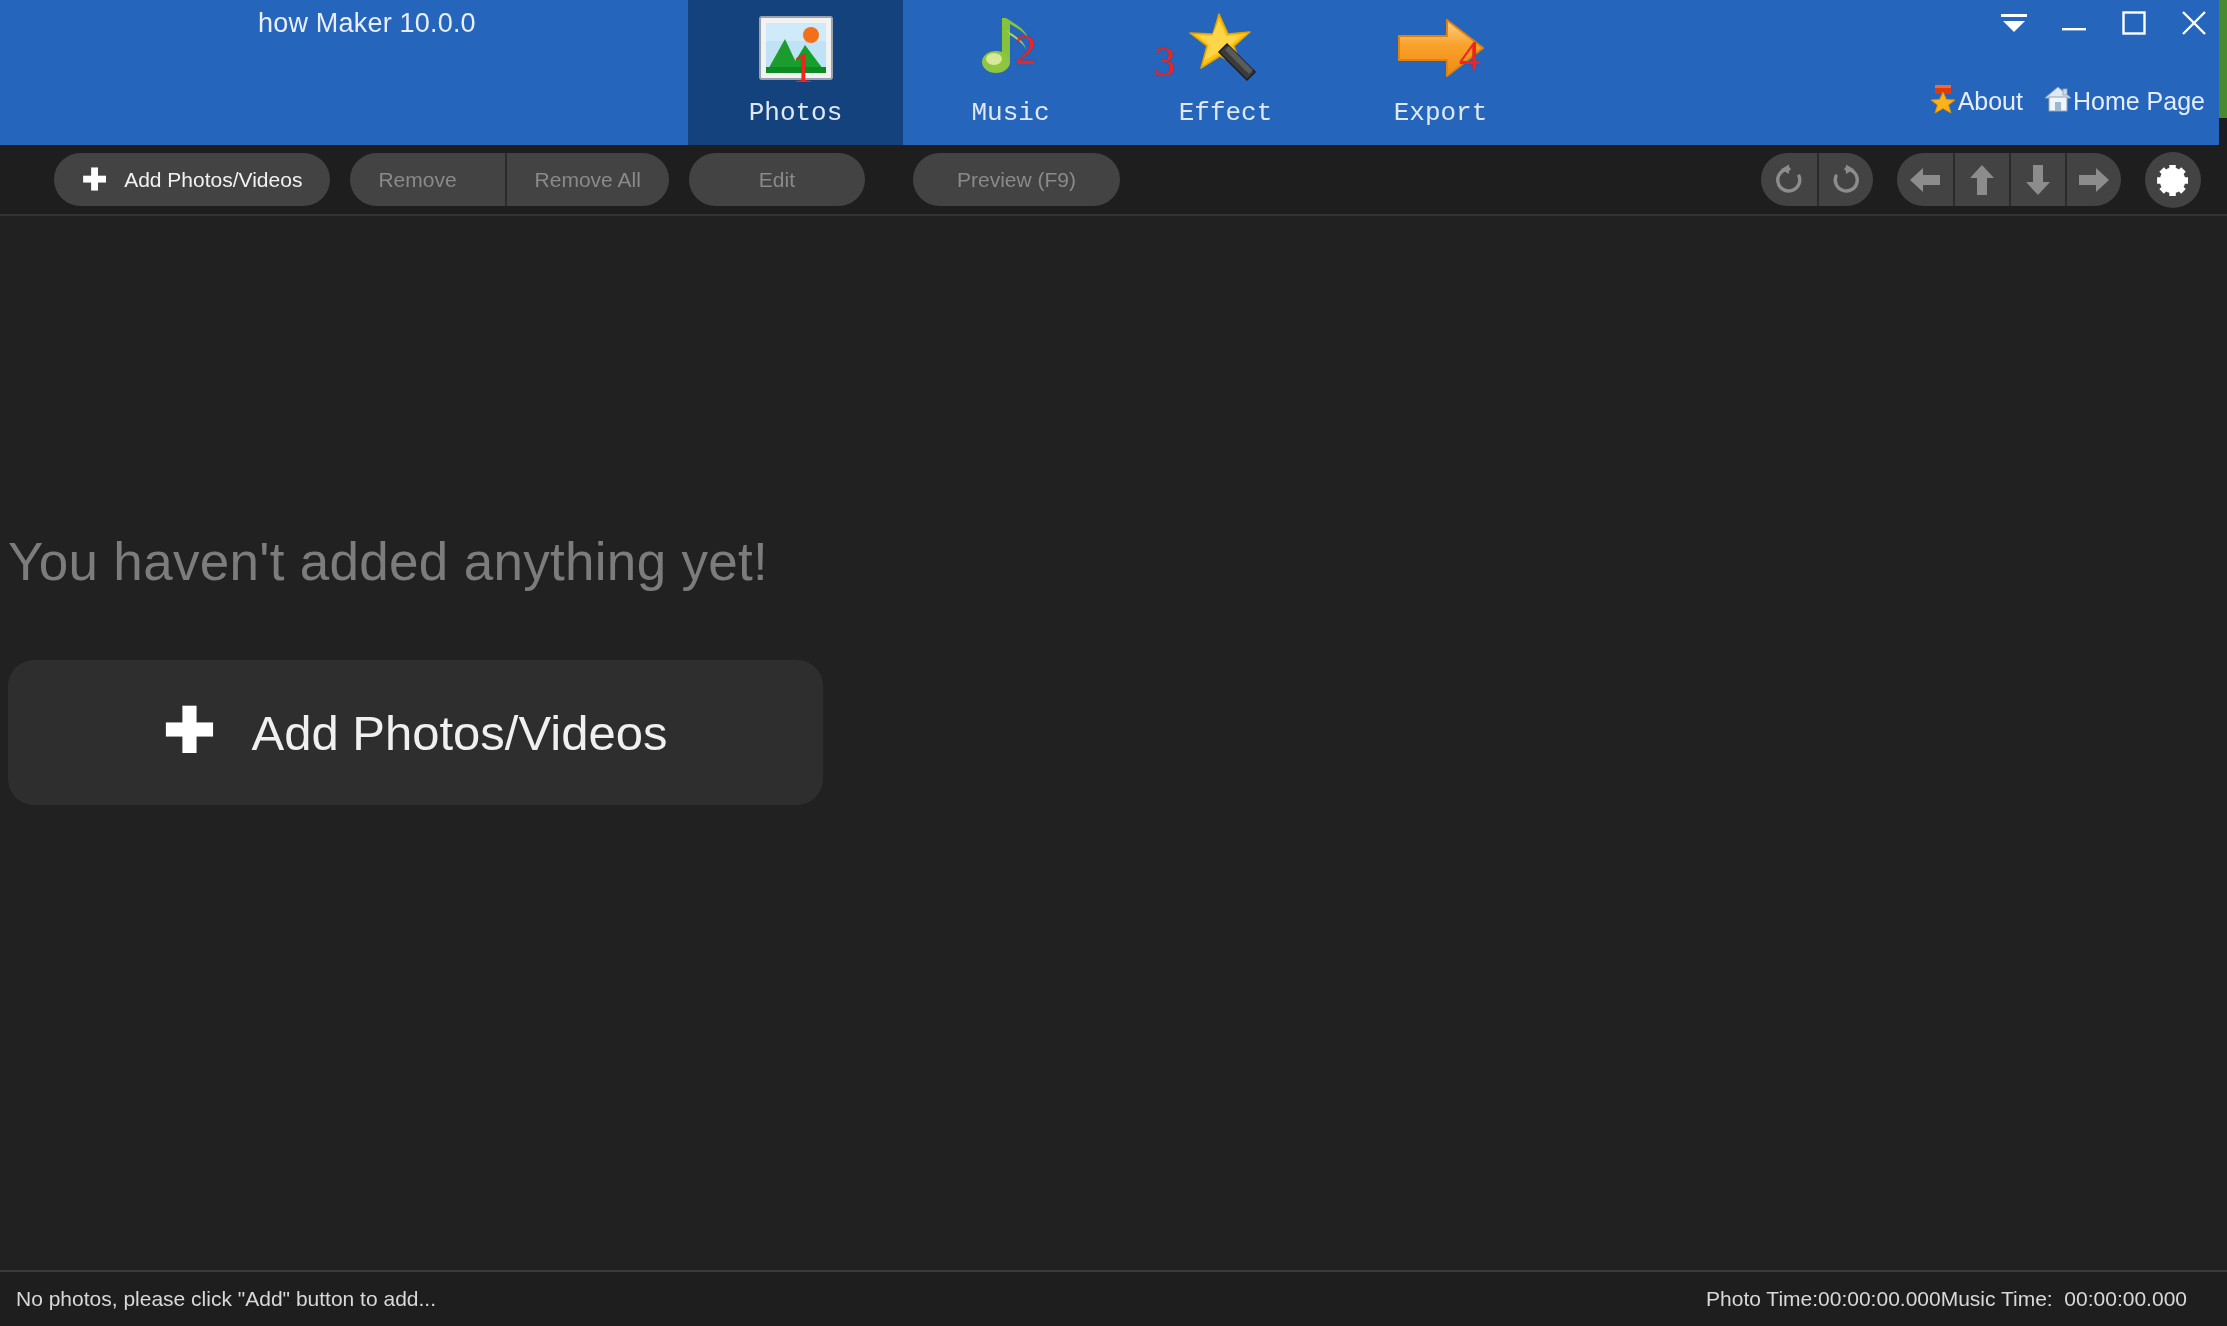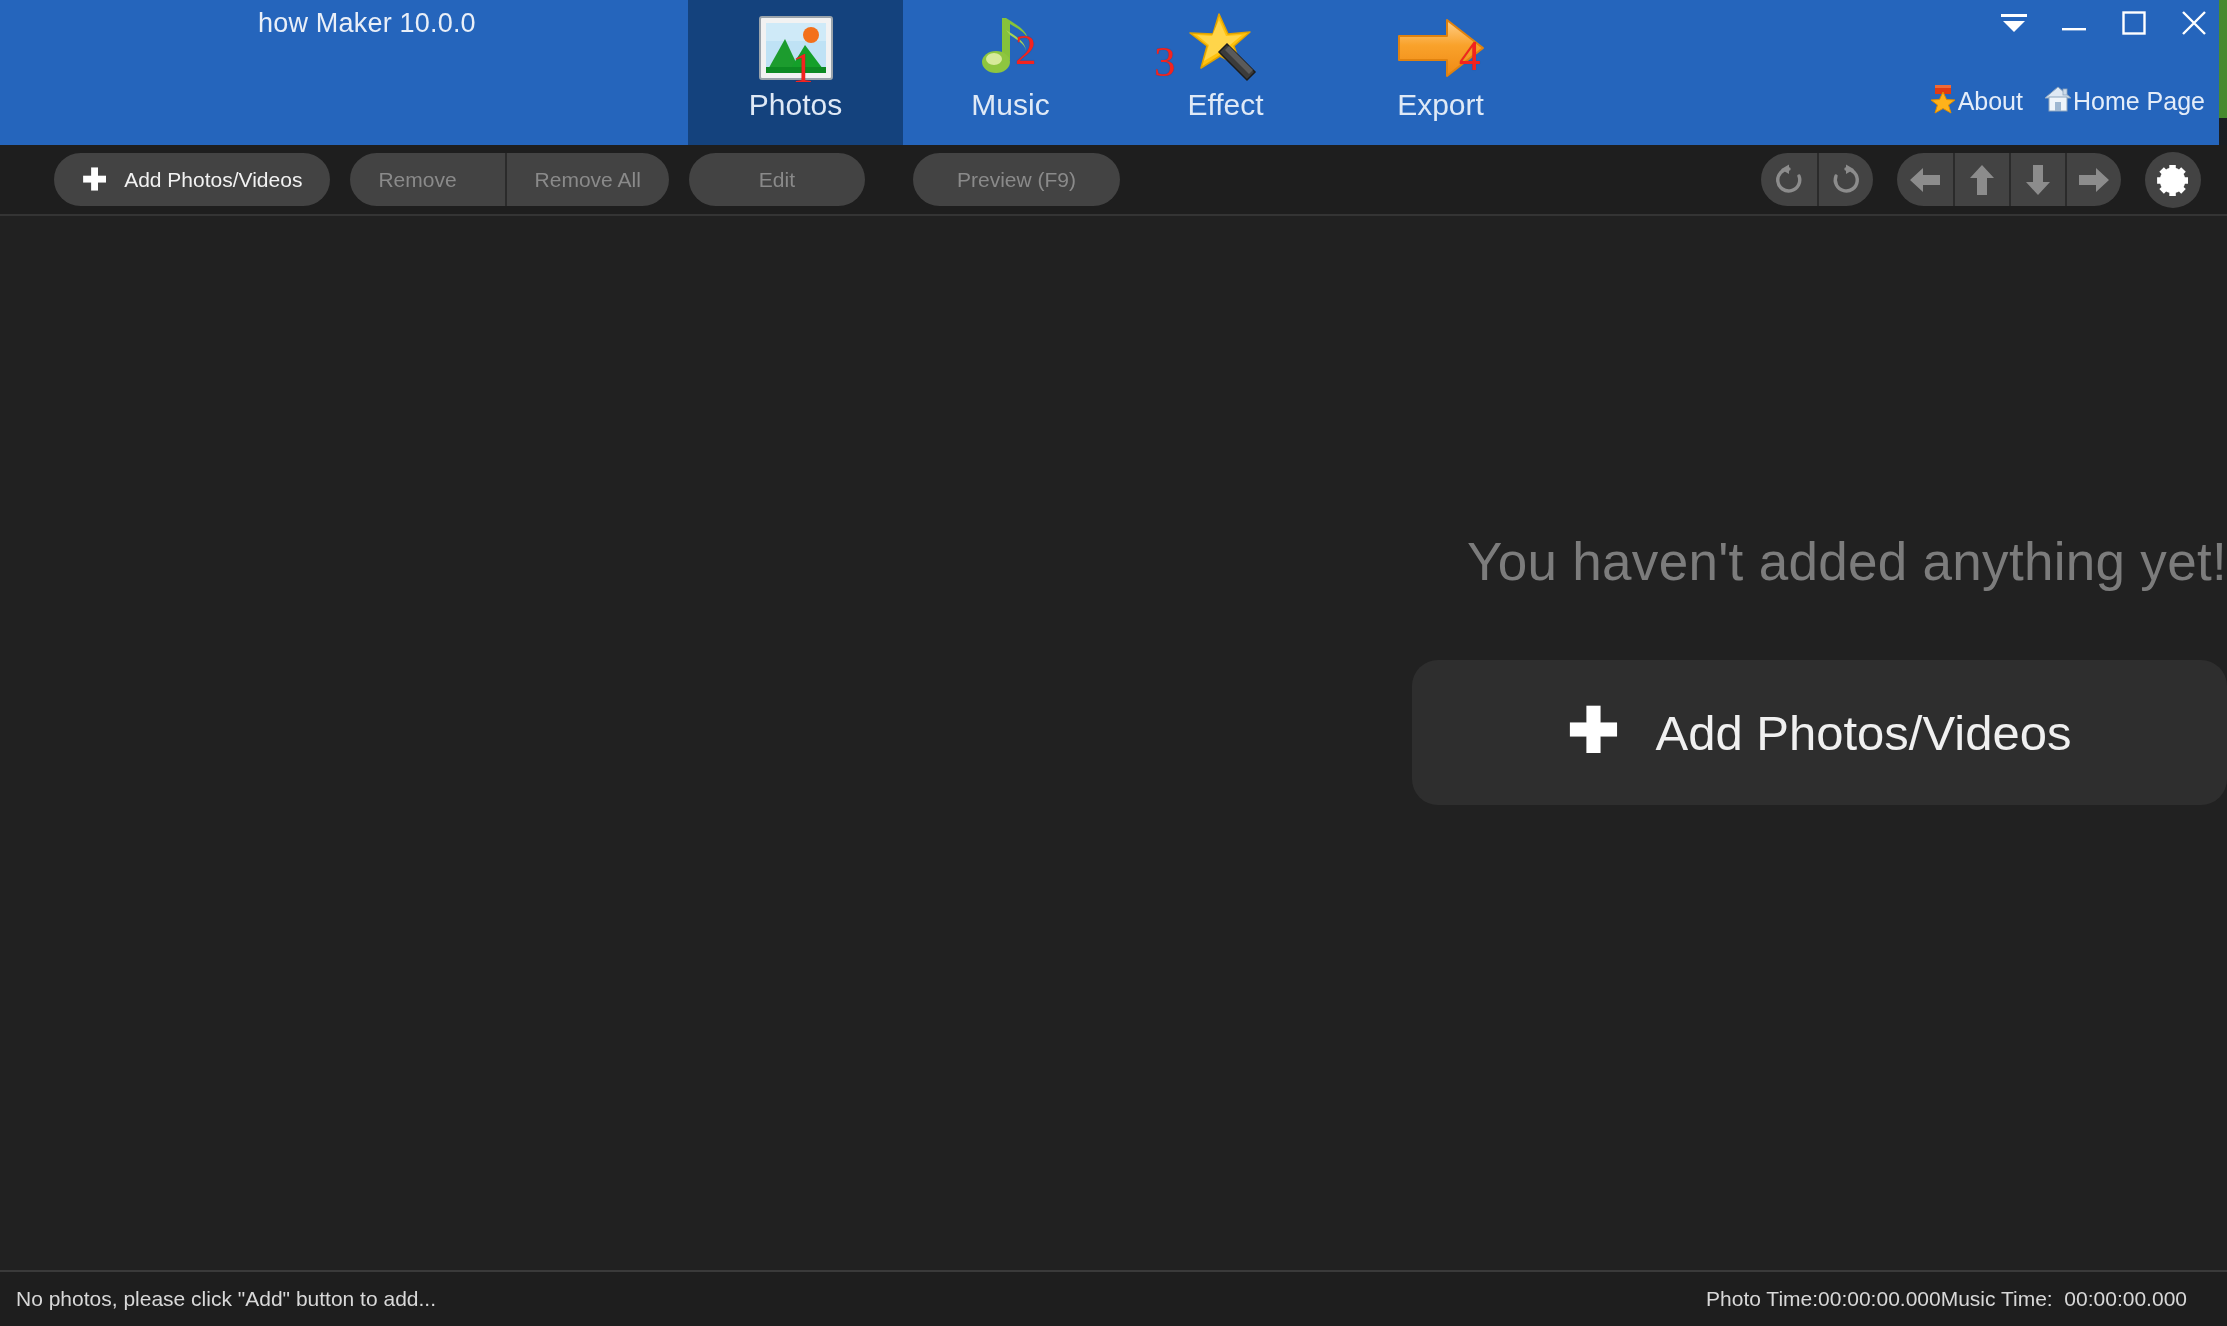--- a/index.html
+++ b/index.html
@@ -48,24 +48,25 @@
     padding-top:10px;
     cursor:pointer;
   }
   .tab.active { background:#14427d; }
   .tab .tab-icon {
     height:76px;
     display:flex; align-items:center; justify-content:center;
     position:relative;
   }
   .tab .tab-label {
-    font-size:30px;
+    font-size:26px;
     color:#dfe9f6;
     line-height:1;
-    margin-top:4px;
+    margin-top:14px;
+    font-family:Liberation Mono, monospace;
   }
   .step-num {
     position:absolute;
     color:#f3231f;
     font-size:43px;
     font-family:"Liberation Serif", serif;
     line-height:1;
     text-shadow:0 0 1px rgba(0,0,0,.25);
     pointer-events:none;
   }
@@ -164,21 +165,21 @@
     background:#434343;
     display:flex; align-items:center; justify-content:center;
     cursor:pointer;
   }
 
   
   .main {
     flex:1 1 auto;
     background:#212121;
     display:flex; flex-direction:column;
-    align-items:flex-end; justify-content:center;
+    align-items:flex-start; justify-content:center;
     position:relative;
     padding-left:8px;
   }
   .empty-title {
     font-size:53px;
     color:#7c7c7c;
     margin-top:-150px;
     margin-bottom:68px;
     letter-spacing:.3px;
   }

